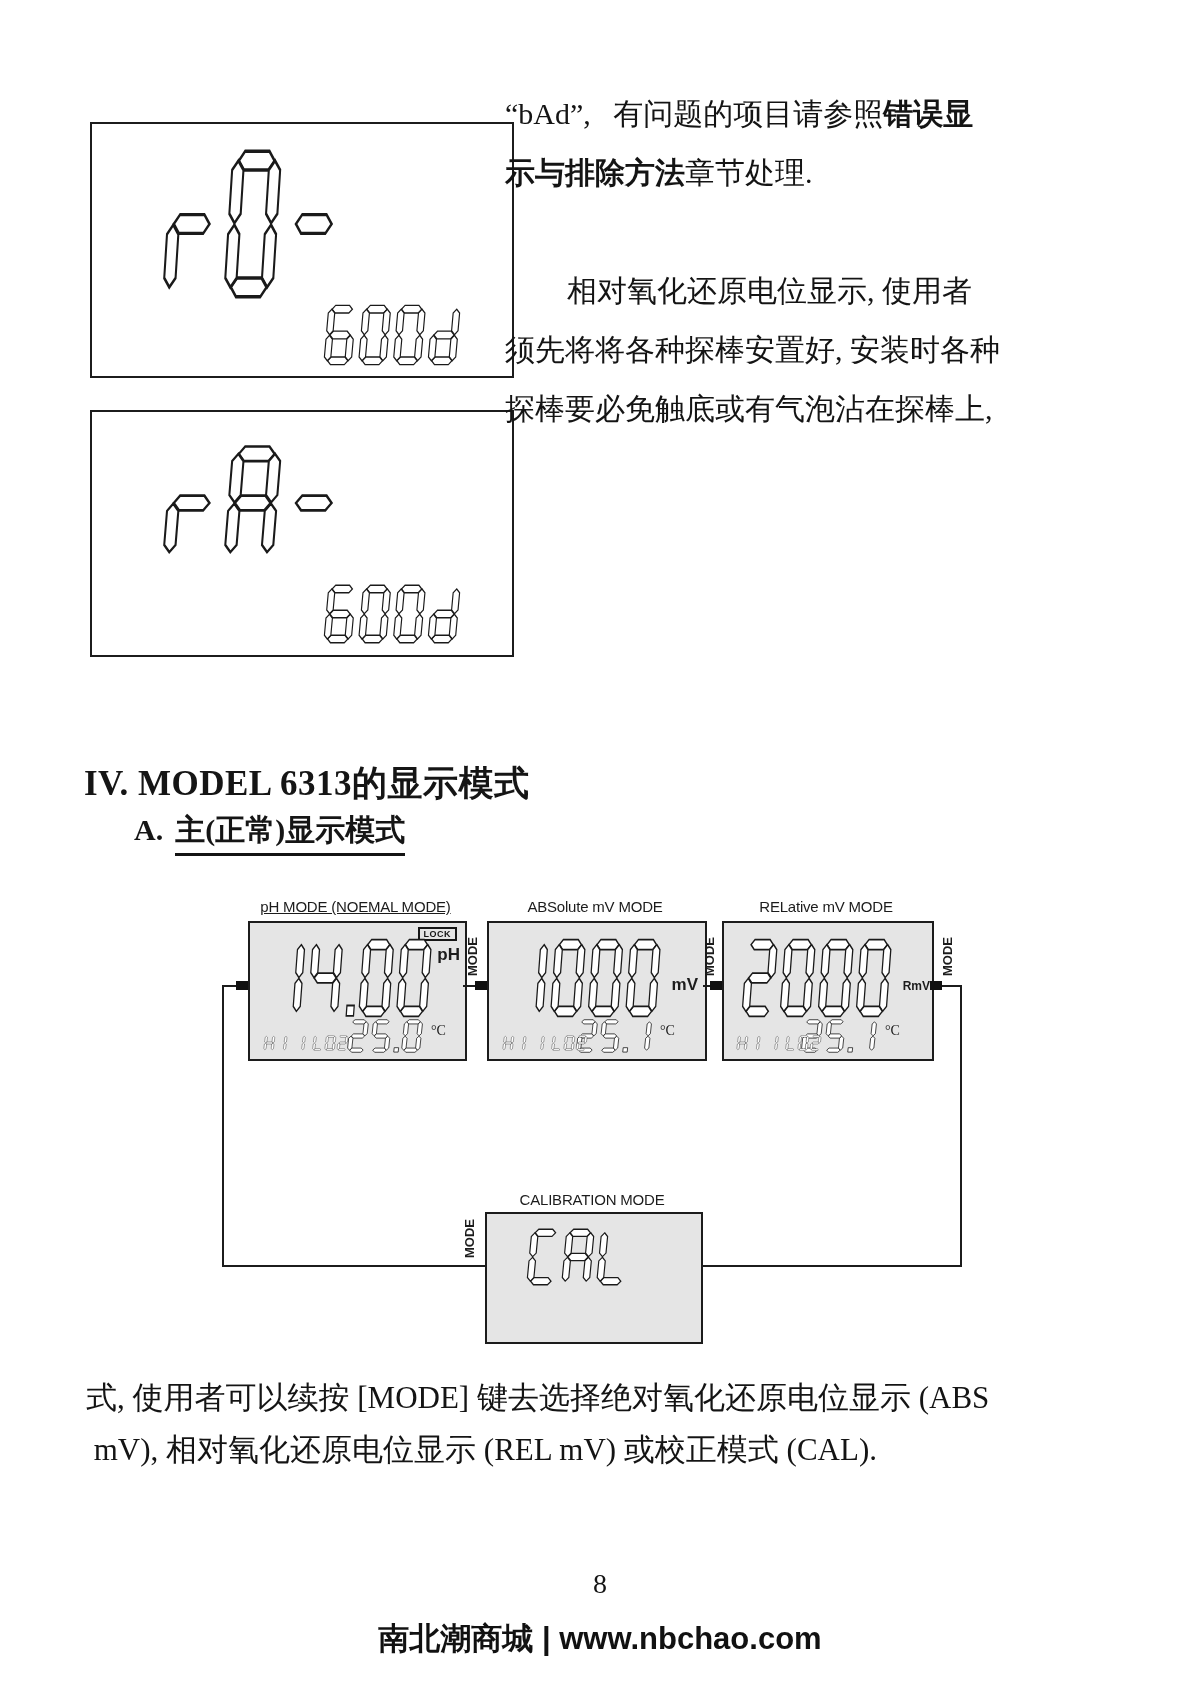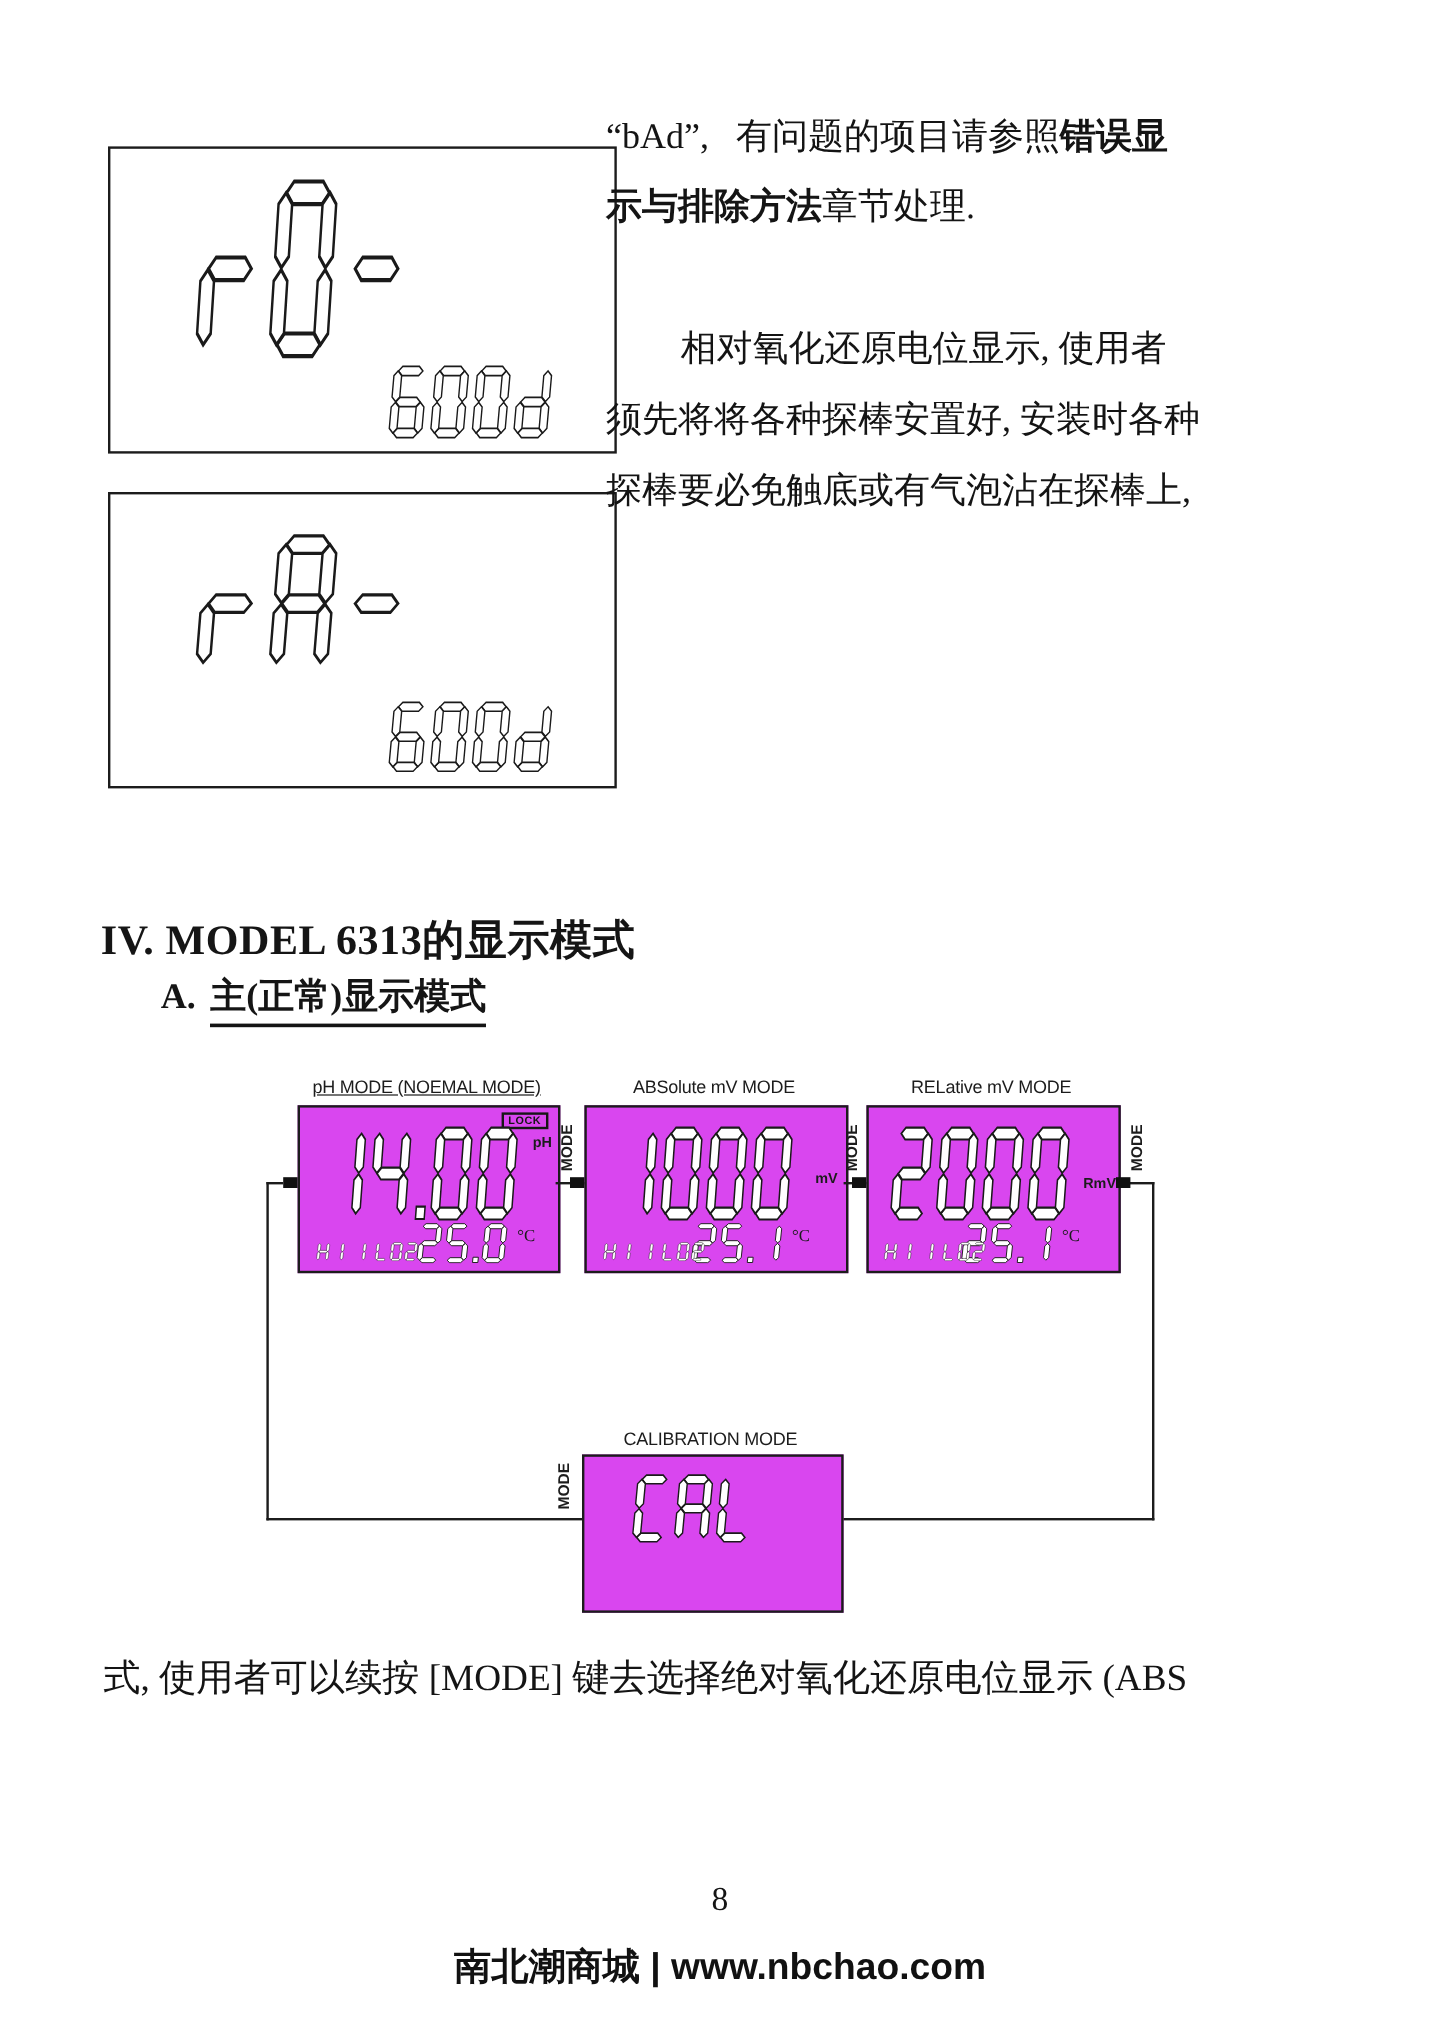--- a/index.html
+++ b/index.html
@@ -1,37 +1,37 @@
 <!DOCTYPE html>
 <html><head>
 <meta charset="utf-8">
 <style>
   html,body{margin:0;padding:0;background:#888;}
   .page{position:relative;width:1200px;height:1700px;margin:0 auto;background:#fff;
         font-family:"Liberation Serif",serif;color:#151515;overflow:hidden;}
   .abs{position:absolute;}
   .lcdbox{position:absolute;border:2px solid #1c1c1c;background:#fff;}
-  .modebox{position:absolute;border:2px solid #1c1c1c;background:#d946ef;}
+  .modebox{position:absolute;border:2px solid #1c1c1c;background:#e5e5e5;}
   .dlabel{position:absolute;font-family:"Liberation Sans",sans-serif;font-size:15px;
           letter-spacing:-0.2px;color:#1c1c1c;text-align:center;white-space:nowrap;}
   .rline{white-space:pre;}
   .rcol{position:absolute;left:505px;top:84px;width:620px;font-size:30px;line-height:59px;color:#141414;}
   .rcol b{font-weight:bold;}
   .heading{position:absolute;left:84px;top:760px;font-size:35px;font-weight:600;letter-spacing:0.5px;}
   .subheading{position:absolute;left:134px;top:810px;font-size:30px;font-weight:600;}
   .subheading .u{display:inline-block;border-bottom:3px solid #141414;padding-bottom:2px;margin-left:12px;}
   .hline{position:absolute;background:#1c1c1c;height:2px;}
   .vline{position:absolute;background:#1c1c1c;width:2px;}
   .sq{position:absolute;background:#101010;width:12px;height:9px;}
   .vmode{position:absolute;display:flex;align-items:center;justify-content:center;}
   .vmode span{transform:rotate(-90deg);font-family:"Liberation Sans",sans-serif;
               font-weight:bold;font-size:13px;letter-spacing:0;color:#1c1c1c;white-space:nowrap;}
   .lock{position:absolute;right:8px;top:4px;border:2px solid #161616;padding:0px 4px;
         font-family:"Liberation Sans",sans-serif;font-weight:bold;font-size:9px;letter-spacing:0.5px;}
-  .unit{position:absolute;font-family:"Liberation Sans",sans-serif;font-weight:bold;font-size:12px;color:#1c1c1c;}
+  .unit{position:absolute;font-family:"Liberation Sans",sans-serif;font-weight:bold;font-size:17px;color:#1c1c1c;}
   .tunit{position:absolute;font-size:14px;color:#1c1c1c;}
   .lcd{position:absolute;}
   .lcd svg{display:block;width:100%;height:100%;}
   .bpara{position:absolute;left:86px;top:1372px;width:1050px;font-size:31px;line-height:52px;color:#141414;}
   .pagenum{position:absolute;left:0;top:1568px;width:1200px;text-align:center;font-size:28px;}
   .footer{position:absolute;left:0;top:1618px;width:1200px;text-align:center;font-size:31px;
           font-family:"Liberation Sans",sans-serif;font-weight:700;color:#111;}
 </style>
 </head>
 <body>
@@ -445,18 +445,19 @@
               <polygon points="26.05,1.25 27.20,2.40 27.20,7.75 26.05,8.90 24.90,7.75 24.90,2.40" fill="#fff" stroke="#1a1a1a" stroke-width="0.42"></polygon>
             </g>
           </svg>
         </div>
     </div>
 
   </div>
 
   <div class="bpara">
     <div class="rline">式, 使用者可以续按 [MODE] 键去选择绝对氧化还原电位显示 (ABS</div>
+    <div class="rline"> mV), 相对氧化还原电位显示 (REL mV) 或校正模式 (CAL).</div>
   </div>
 
   <div class="pagenum">8</div>
   <div class="footer">南北潮商城 | www.nbchao.com</div>
 
 </div>
 
 </body></html>

